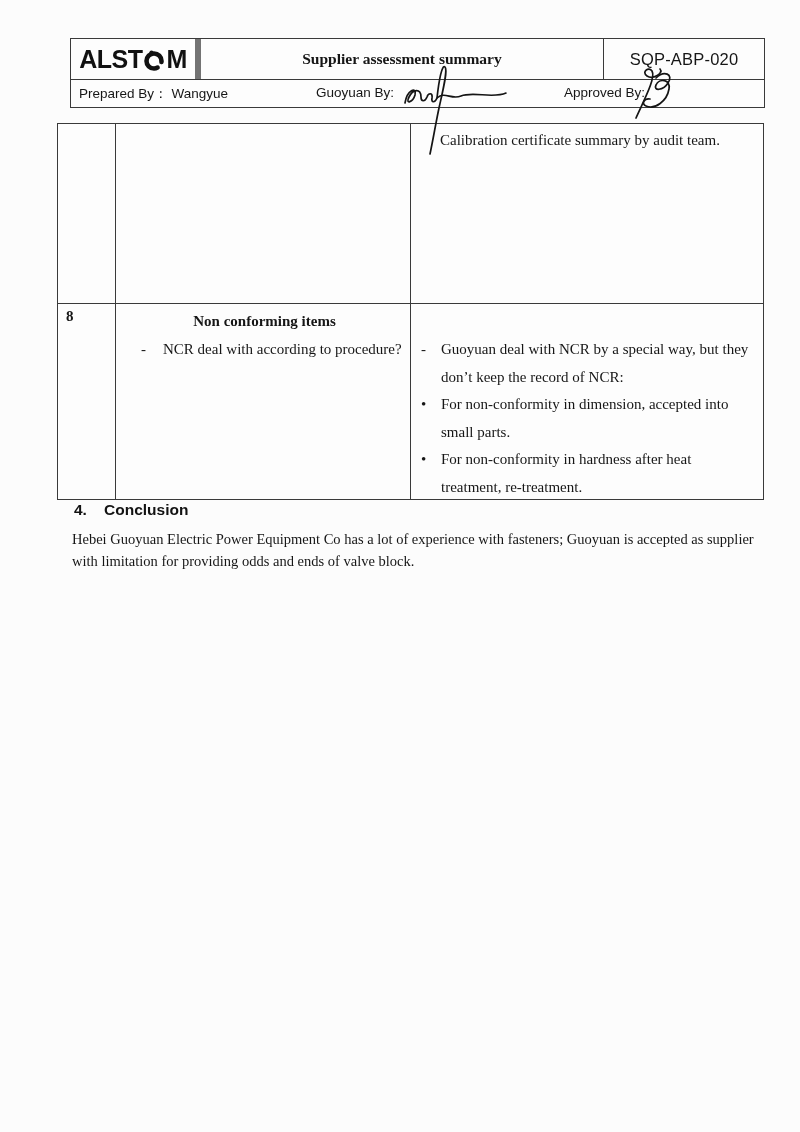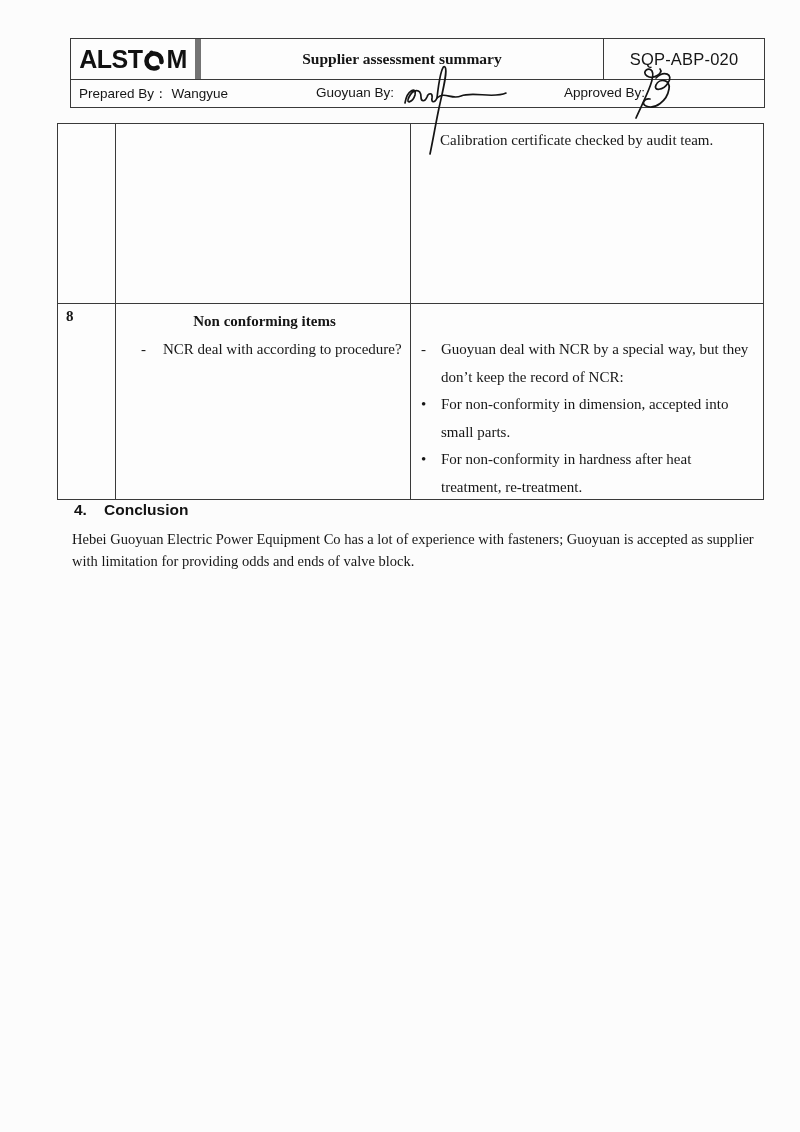--- a/index.html
+++ b/index.html
@@ -103,21 +103,21 @@
   <path d="M50,14 C58,6 68,10 62,19 C57,27 47,27 50,21 C53,14 65,15 63,25
            C61,37 49,46 40,42 C35,40 38,34 44,35" fill="none" stroke="#151515" stroke-width="1.7" stroke-linecap="round"></path>
 </svg>
 
 <div class="abs main-table">
 
   <div class="trow row-a">
     <div class="cell cell-num"></div>
     <div class="cell cell-q"></div>
     <div class="cell cell-a">
-      <div class="nowrap">Calibration certificate checked by audit team.</div>
+      <div class="nowrap">Calibration certificate summary by audit team.</div>
     </div>
   </div>
 
   <div class="trow trow-b row-b">
     <div class="cell cell-num">8</div>
     <div class="cell cell-q">
       <div class="q-title">Non conforming items</div>
       <div class="li q-li">
         <span class="marker">-</span>
         <span class="txt nowrap">NCR deal with according to procedure?</span>

